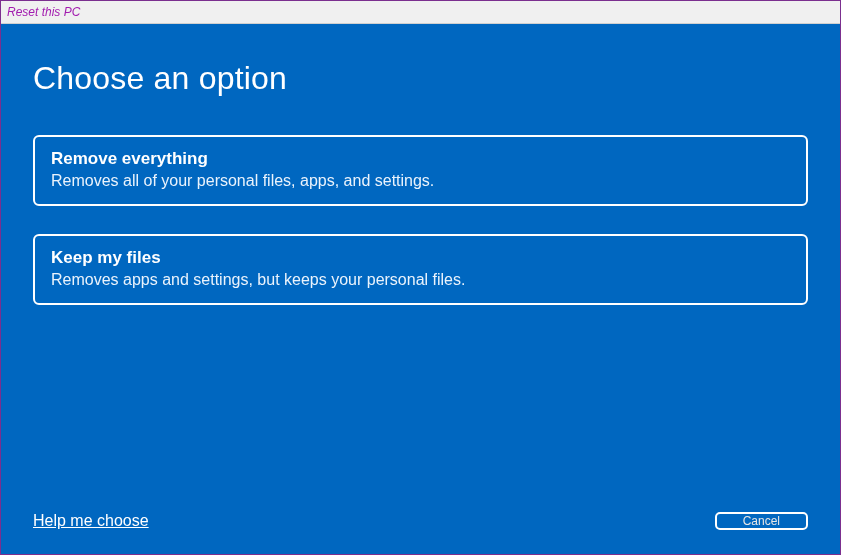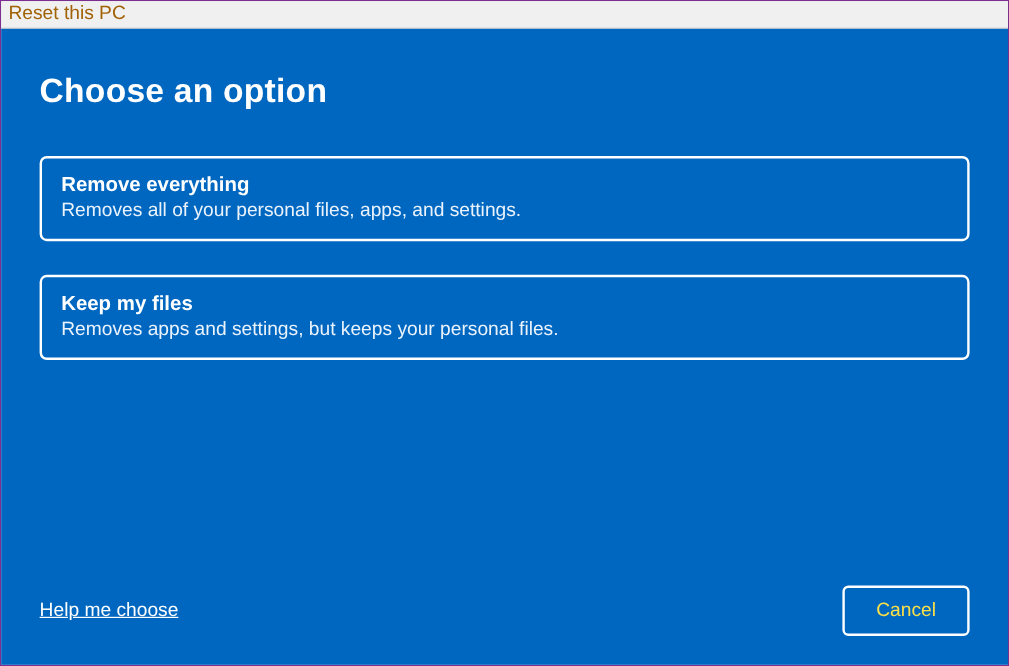--- a/index.html
+++ b/index.html
@@ -23,34 +23,35 @@
     }
     .title-bar {
       height: 23px;
       background: #f0f0f0;
       border-bottom: 1px solid #d0d0d0;
       display: flex;
       align-items: center;
       padding-left: 6px;
     }
     .title-text {
-      font-size: 16px;
-      color: #a16207;
+      font-size: 12px;
+      color: #a21caf;
+      font-style: italic;
     }
     .content {
       flex: 1;
       background: #0067c0;
       padding: 36px 32px 24px 32px;
       display: flex;
       flex-direction: column;
       color: #fff;
     }
     .heading {
-      font-size: 28px;
-      font-weight: 700;
+      font-size: 32px;
+      font-weight: 400;
       margin-bottom: 38px;
       letter-spacing: 0.2px;
     }
     .options {
       display: flex;
       flex-direction: column;
       gap: 28px;
     }
     .option-card {
       border: 2px solid #ffffff;
@@ -67,38 +68,38 @@
       margin-bottom: 3px;
     }
     .option-desc {
       font-size: 16px;
       font-weight: 300;
       color: #eaf3fc;
     }
     .footer {
       margin-top: auto;
       display: flex;
-      align-items: center;
+      align-items: flex-start;
       justify-content: space-between;
       padding-top: 16px;
     }
     .help-link {
       font-size: 16px;
       color: #fff;
       text-decoration: underline;
       cursor: pointer;
       font-weight: 300;
     }
     .cancel-button {
       border: 2px solid #ffffff;
       border-radius: 5px;
       background: transparent;
-      color: #fde047;
-      font-size: 16px;
-      padding: 10px 26px;
+      color: #e5e5e5;
+      font-size: 12px;
+      padding: 0 26px;
       cursor: pointer;
       font-family: inherit;
       font-weight: 300;
     }
   </style>
 </head>
 <body>
 
 <div class="window">
   <div class="title-bar">

